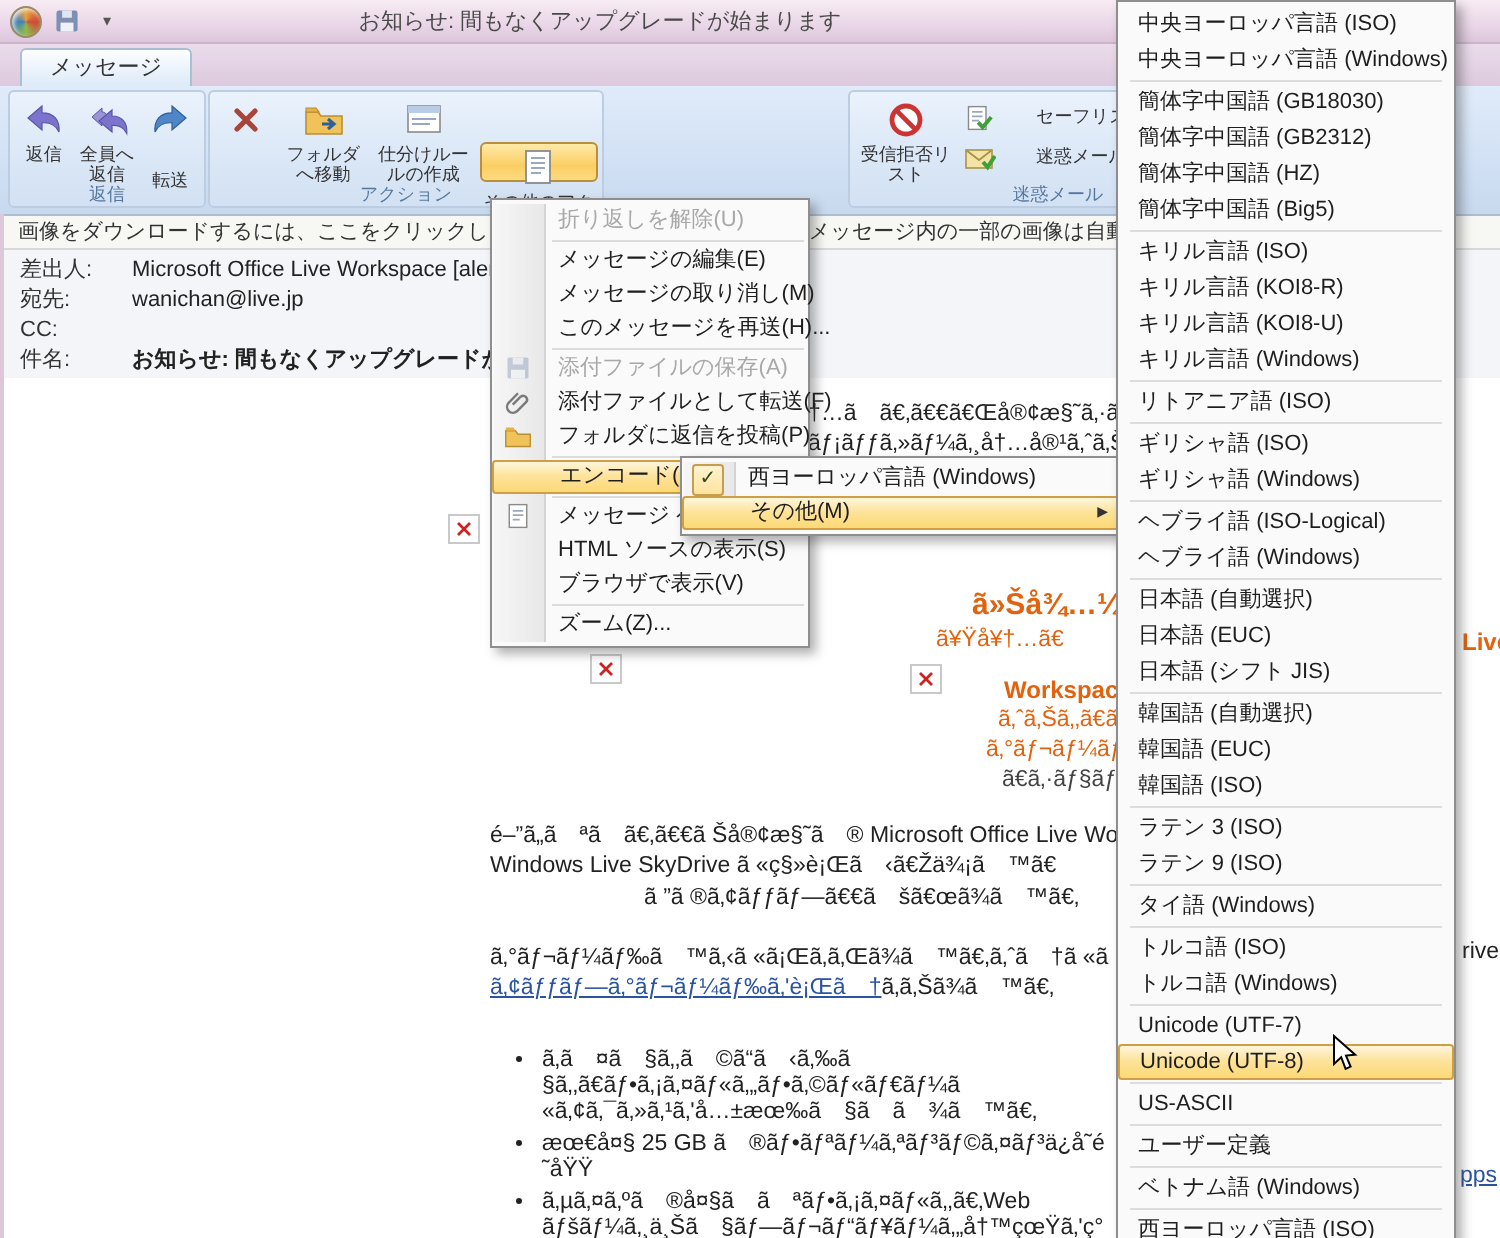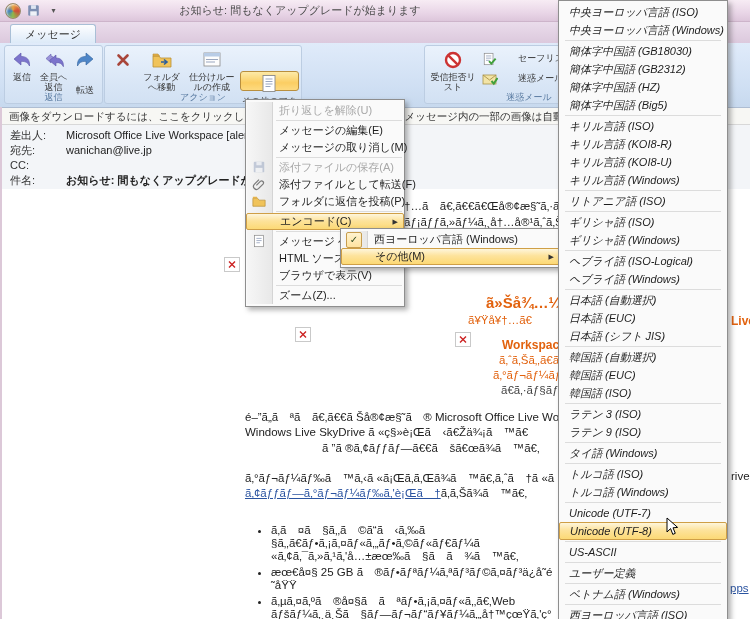--- a/index.html
+++ b/index.html
@@ -85,21 +85,21 @@
   .mi-icon{position:absolute;left:6px;top:1px;width:15px;height:15px;}
   .menu-item.disabled .mi-icon{opacity:.4;}
   .sub-arrow{position:absolute;right:5px;top:0;font-size:7px;color:#333;}
   .check{position:absolute;left:5px;top:1px;width:14px;height:14px;
     border:1px solid #c79d4e;border-radius:2px;background:linear-gradient(#fff3cf,#ffe3a0);
     font-size:10px;line-height:14px;text-align:center;color:#2e4a1f;}
 
   #action-menu{left:245px;top:99px;width:158px;z-index:40;}
   #encoding-menu{left:340px;top:228px;width:219px;z-index:50;}
   #charset-menu{left:558px;top:0;width:170px;height:621px;z-index:60;box-sizing:border-box;}
-  #charset-menu .menu-item{height:18px;line-height:18px;padding:0 6px 0 10px;font-style:italic;}
+  #charset-menu .menu-item{height:18px;line-height:18px;padding:0 6px 0 10px;}
   #charset-menu .menu-item.hot{line-height:16px;}
   #charset-menu .menu-sep{margin:1px 6px;}
 
   .cursor{position:absolute;left:666px;top:517px;z-index:100;}
 </style>
 </head>
 <body>
 
 <div class="window">
 
@@ -304,20 +304,21 @@
 
   <div class="left-edge"></div>
 
   <div class="menu" id="action-menu">
     <div class="menu-body">
         <div class="gutter"></div>
         <div class="menu-item disabled"><span>折り返しを解除(U)</span></div>
         <div class="menu-sep"></div>
         <div class="menu-item"><span>メッセージの編集(E)</span></div>
         <div class="menu-item"><span>メッセージの取り消し(M)</span></div>
+        <div class="menu-item"><span>このメッセージを再送(H)...</span></div>
         <div class="menu-sep"></div>
         <div class="menu-item disabled"><span class="mi-icon"><svg width="14" height="14" viewBox="0 0 16 16">
               <rect x="2" y="2" width="12" height="12" rx="1" fill="#7d8fb3"></rect>
               <rect x="5" y="2" width="6" height="4" fill="#dfe6f2"></rect>
               <rect x="4" y="9" width="8" height="5" fill="#eef2f8"></rect>
             </svg></span><span>添付ファイルの保存(A)</span></div>
         <div class="menu-item"><span class="mi-icon"><svg width="14" height="14" viewBox="0 0 16 16">
               <path d="M5 9.5 L9.5 5 a2.2 2.2 0 0 1 3.1 3.1 L7.4 13.3 a3.4 3.4 0 0 1 -4.8 -4.8 L8 3" fill="none" stroke="#7a7a7a" stroke-width="1.4"></path>
             </svg></span><span>添付ファイルとして転送(F)</span></div>
         <div class="menu-item"><span class="mi-icon"><svg width="14" height="14" viewBox="0 0 16 16">

